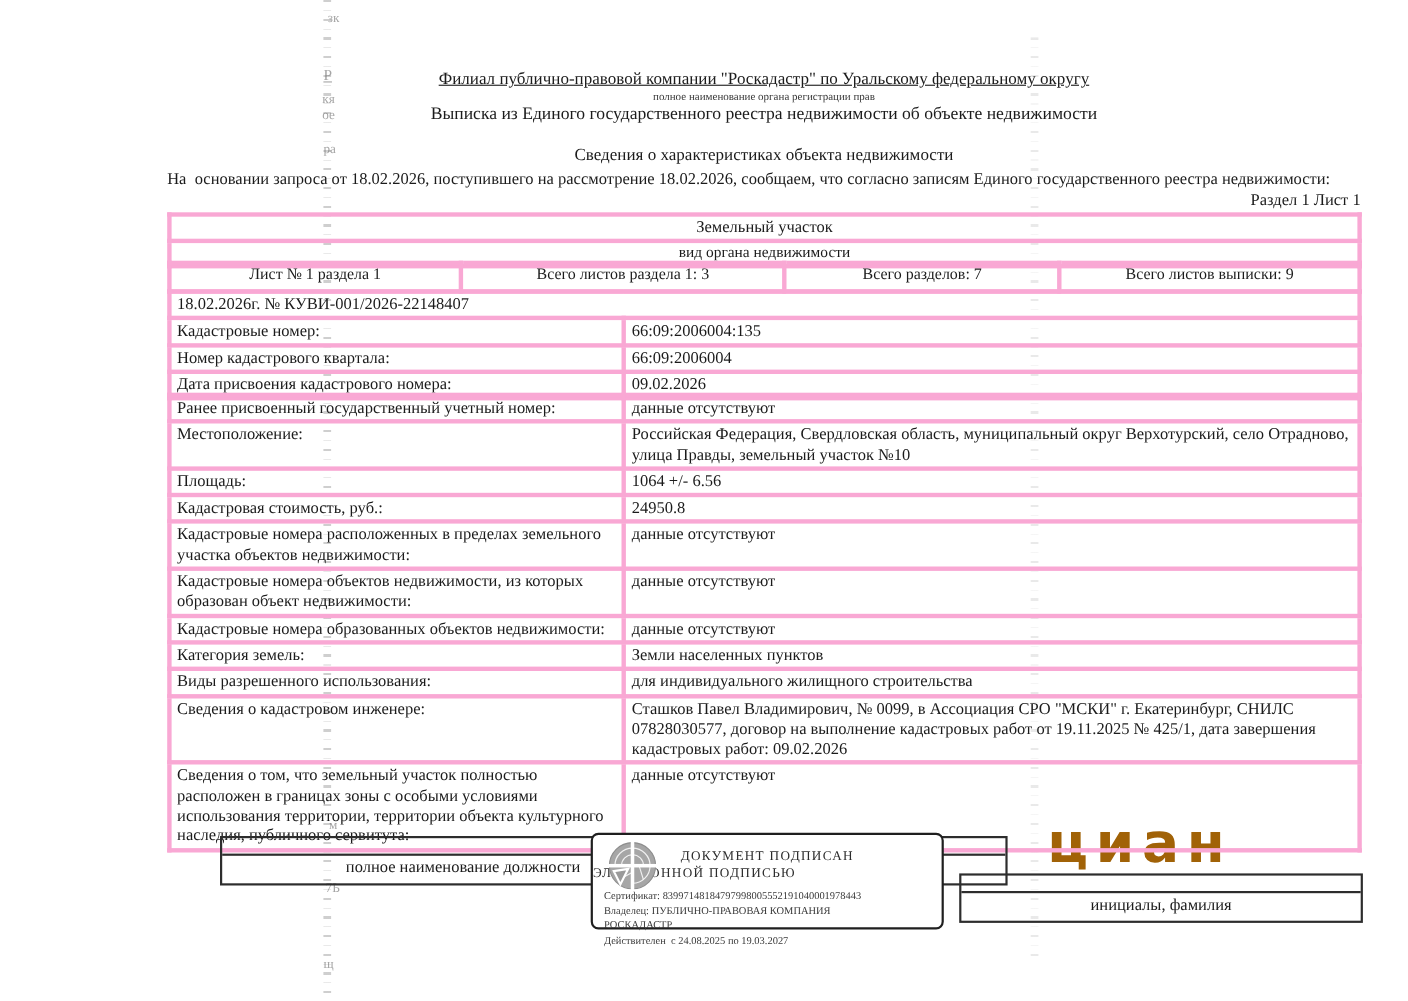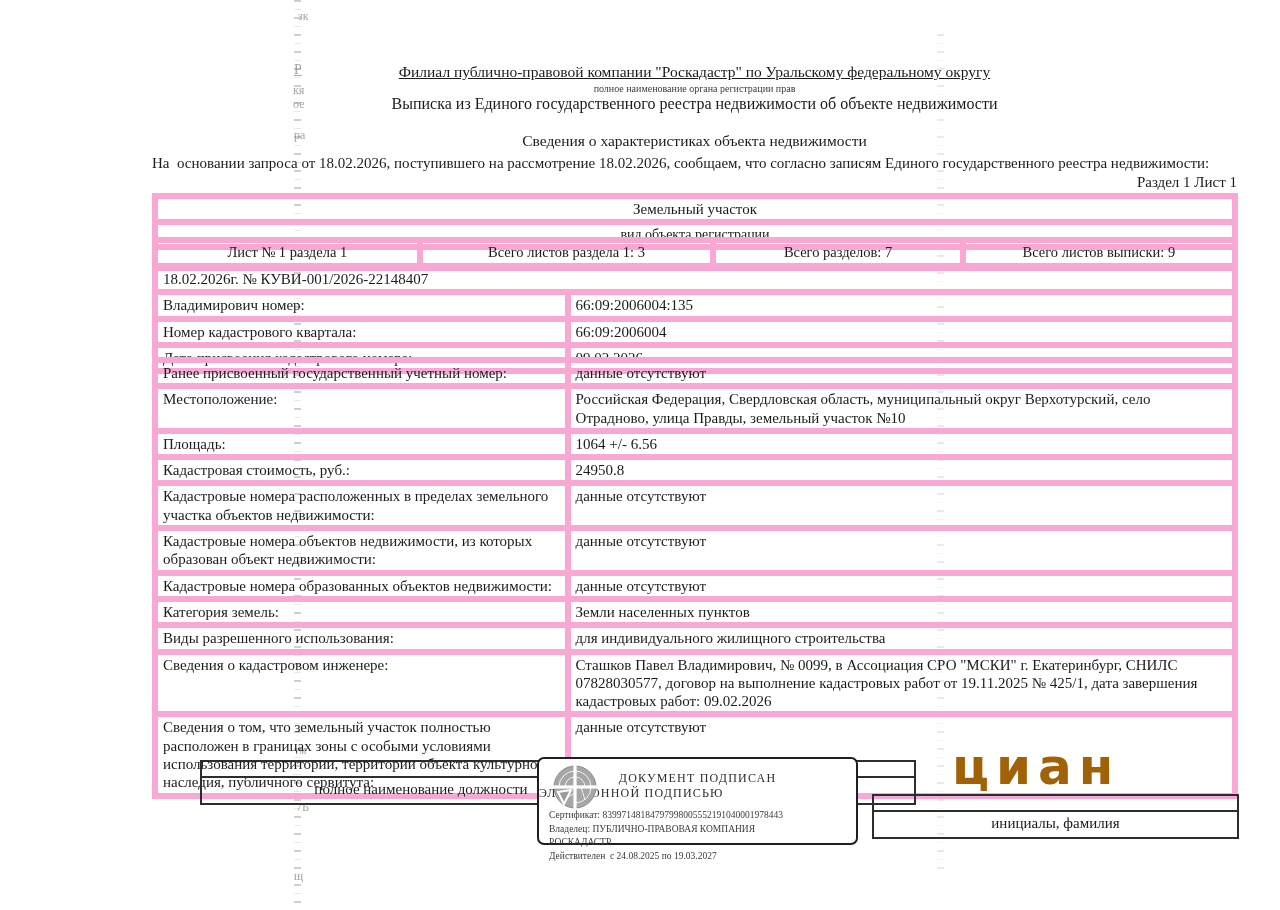--- a/index.html
+++ b/index.html
@@ -21,21 +21,21 @@
   .org-name{top:63px;text-align:center;padding-right:85px;font-size:15.5px;text-decoration:underline;}
   .org-caption{top:83px;text-align:center;padding-right:85px;font-size:10px;color:#3a3a3a;}
   .doc-title{top:95px;text-align:center;padding-right:85px;font-size:16px;}
   .section-title{top:132px;text-align:center;padding-right:85px;font-size:15.5px;}
   .request{top:155px;font-size:15px;white-space:pre-wrap;}
   .section-sheet{top:174px;text-align:right;font-size:15px;}
 
   
   table{border-collapse:collapse;table-layout:fixed;}
   .tbl{position:absolute;left:152px;width:1086px;}
-  .tbl td{border:6px solid #f9a8d4;padding:1px 5px;font-size:15px;line-height:1.22;
+  .tbl td{border:4px solid #f9a8d4;padding:1px 5px;font-size:15px;line-height:1.22;
           vertical-align:top;word-wrap:break-word;}
   .t-a{top:193px;} .t-a td{text-align:center;}
   .t-a .cap{font-size:14px;}
   .t-b{top:237px;} .t-b td{text-align:center;height:20px;font-size:14.5px;}
   .t-c{top:263px;}
   .t-d{top:357px;}
 
   
   .sig-box{position:absolute;border:2px solid #2d2d2d;z-index:1;background:transparent;}
   .sig-left{left:152px;top:760px;width:712px;height:41px;margin-left:48px;}
@@ -85,21 +85,21 @@
   <div class="hdr section-title" style="position:absolute;">Сведения о характеристиках объекта недвижимости</div>
   <div class="hdr request" style="position:absolute;">На  основании запроса от 18.02.2026, поступившего на рассмотрение 18.02.2026, сообщаем, что согласно записям Единого государственного реестра недвижимости:</div>
   <div class="hdr section-sheet" style="position:absolute;">Раздел 1 Лист 1</div>
 
   <table class="tbl t-a">
     <tbody>
         <tr>
       <td>Земельный участок</td>
     </tr>
     <tr>
-      <td class="cap">вид объекта регистрации</td>
+      <td class="cap">вид органа недвижимости</td>
     </tr>
   </tbody>
     </table>
 
   <table class="tbl t-b">
     <colgroup>
         <col style="width:24.5%">
         <col style="width:27.2%">
         <col style="width:23.1%">
         <col style="width:25.2%">
@@ -117,21 +117,21 @@
   <table class="tbl t-c">
     <colgroup>
         <col style="width:38.2%">
         <col style="width:61.8%">
       </colgroup>
     <tbody>
         <tr>
       <td colspan="2">18.02.2026г. № КУВИ-001/2026-22148407</td>
     </tr>
     <tr>
-      <td>Владимирович номер:</td>
+      <td>Кадастровые номер:</td>
       <td>66:09:2006004:135</td>
     </tr>
     <tr>
       <td>Номер кадастрового квартала:</td>
       <td>66:09:2006004</td>
     </tr>
     <tr>
       <td>Дата присвоения кадастрового номера:</td>
       <td>09.02.2026</td>
     </tr>

